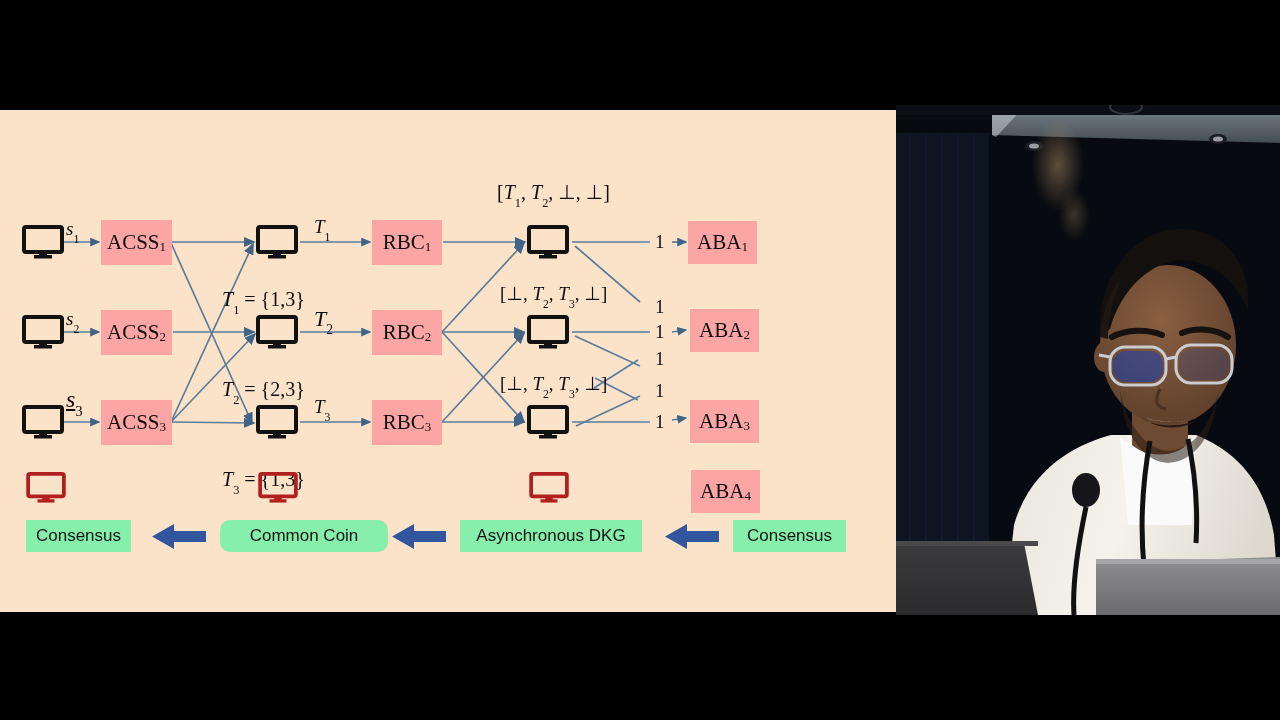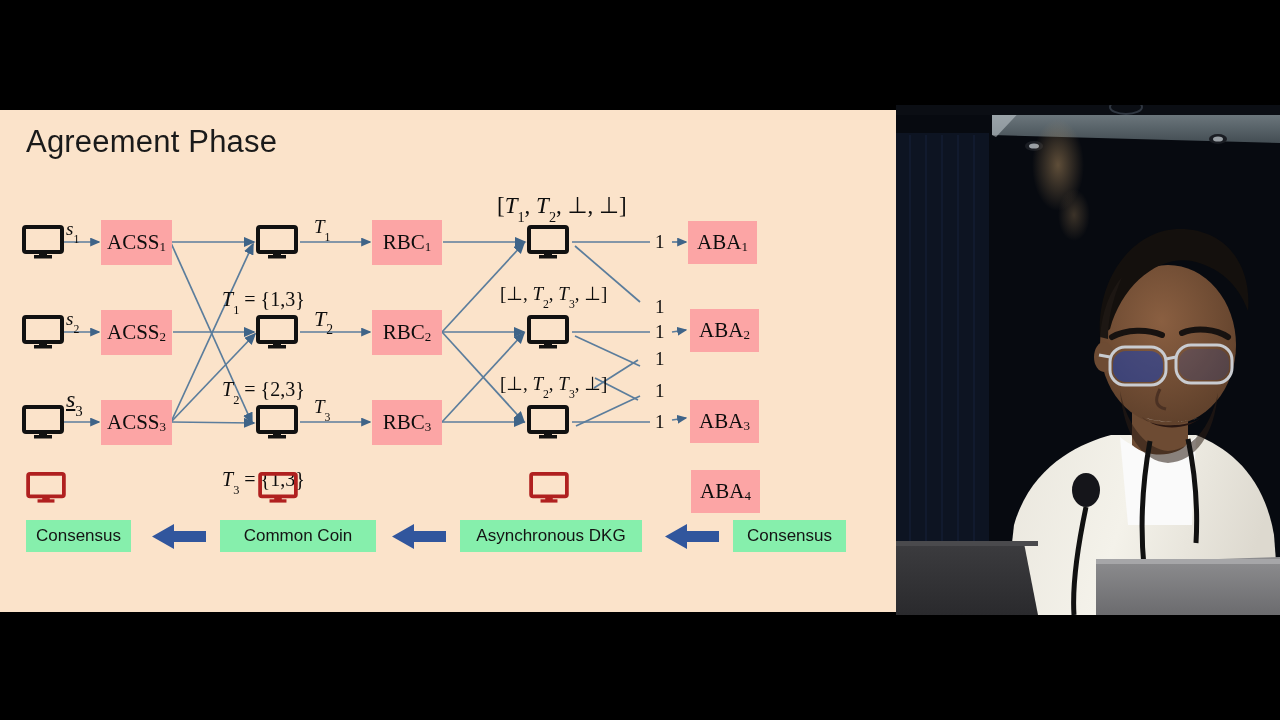--- a/index.html
+++ b/index.html
@@ -33,21 +33,20 @@
   #video{position:absolute;left:896px;top:105px;width:384px;height:510px;overflow:hidden;background:#05070c;}
   .vlayer{position:absolute;}
 </style>
 </head>
 <body>
 
 <div id="stage">
 
   <div id="slide">
 
-    <div id="slide-title">Agreement Phase</div>
 
     <svg id="wires" viewBox="0 0 896 502">
       <defs>
         <marker id="ah" markerWidth="7" markerHeight="7" refX="6" refY="3" orient="auto">
           <path d="M0,0 L7,3 L0,6 z" fill="#3f6488"></path>
         </marker>
         <marker id="ahs" markerWidth="6" markerHeight="6" refX="5.2" refY="2.6" orient="auto">
           <path d="M0,0 L6,2.6 L0,5.2 z" fill="#3f6488"></path>
         </marker>
       </defs>
@@ -107,21 +106,21 @@
     <div class="icon-mon" style="left:256px;top:115px;">
       <svg width="42" height="34" viewBox="0 0 42 34">
           <rect x="2" y="2" width="38" height="25" rx="2" fill="none" stroke="#111" stroke-width="4"></rect>
           <rect x="17" y="27" width="8" height="4" fill="#111"></rect>
           <rect x="12" y="30" width="18" height="3.5" fill="#111"></rect>
         </svg>
     </div>
     <div class="mlab" style="left:314px;top:106px;font-size:19px;"><i>T</i><span class="sb">1</span></div>
     <div class="gbox" style="left:372px;top:110px;width:70px;height:45px;">RBC<span class="sub">1</span></div>
 
-    <div class="mlab" style="left:497px;top:82px;font-size:23px;">[<i>T</i><span class="sb">1</span>, <i>T</i><span class="sb">2</span>, ⊥, ⊥]</div>
+    <div class="mlab" style="left:497px;top:70px;font-size:20px;">[<i>T</i><span class="sb">1</span>, <i>T</i><span class="sb">2</span>, ⊥, ⊥]</div>
     <div class="icon-mon" style="left:527px;top:115px;">
       <svg width="42" height="34" viewBox="0 0 42 34">
           <rect x="2" y="2" width="38" height="25" rx="2" fill="none" stroke="#111" stroke-width="4"></rect>
           <rect x="17" y="27" width="8" height="4" fill="#111"></rect>
           <rect x="12" y="30" width="18" height="3.5" fill="#111"></rect>
         </svg>
     </div>
     <div class="num1" style="left:655px;top:121px;">1</div>
     <div class="gbox" style="left:688px;top:111px;width:69px;height:43px;">ABA<span class="sub">1</span></div>
 
@@ -216,21 +215,21 @@
         </svg>
     </div>
 
     <div class="tbox" style="left:26px;top:410px;width:105px;height:32px;">Consensus</div>
     <div class="icon-mon" style="left:152px;top:412px;">
       <svg width="54" height="29" viewBox="0 0 54 29">
           <path d="M22,2 L22,9 L54,9 L54,20 L22,20 L22,27 L0,14.5 Z" fill="#31569d"></path>
         </svg>
     </div>
 
-    <div class="tbox" style="left:220px;top:410px;width:156px;height:32px;">Common Coin</div>
+    <div class="tbox" style="left:220px;top:410px;width:168px;height:32px;border-radius:10px;">Common Coin</div>
     <div class="icon-mon" style="left:392px;top:412px;">
       <svg width="54" height="29" viewBox="0 0 54 29">
           <path d="M22,2 L22,9 L54,9 L54,20 L22,20 L22,27 L0,14.5 Z" fill="#31569d"></path>
         </svg>
     </div>
 
     <div class="tbox" style="left:460px;top:410px;width:182px;height:32px;">Asynchronous DKG</div>
     <div class="icon-mon" style="left:665px;top:412px;">
       <svg width="54" height="29" viewBox="0 0 54 29">
           <path d="M22,2 L22,9 L54,9 L54,20 L22,20 L22,27 L0,14.5 Z" fill="#31569d"></path>

